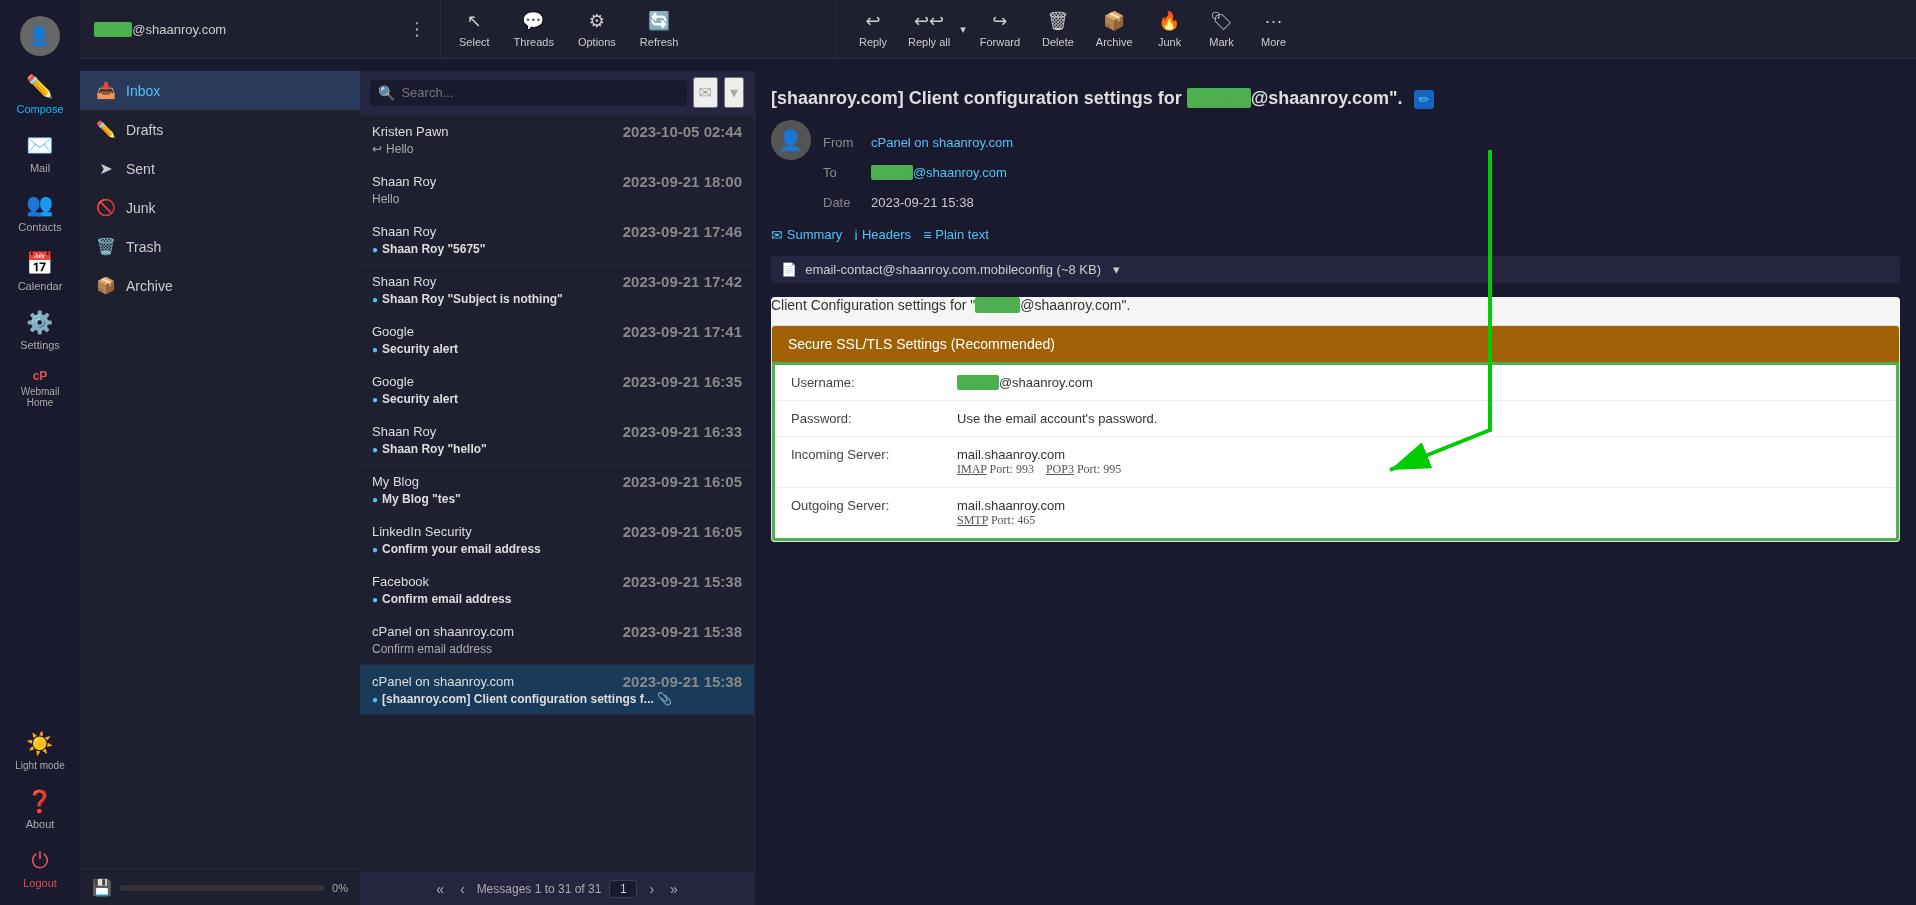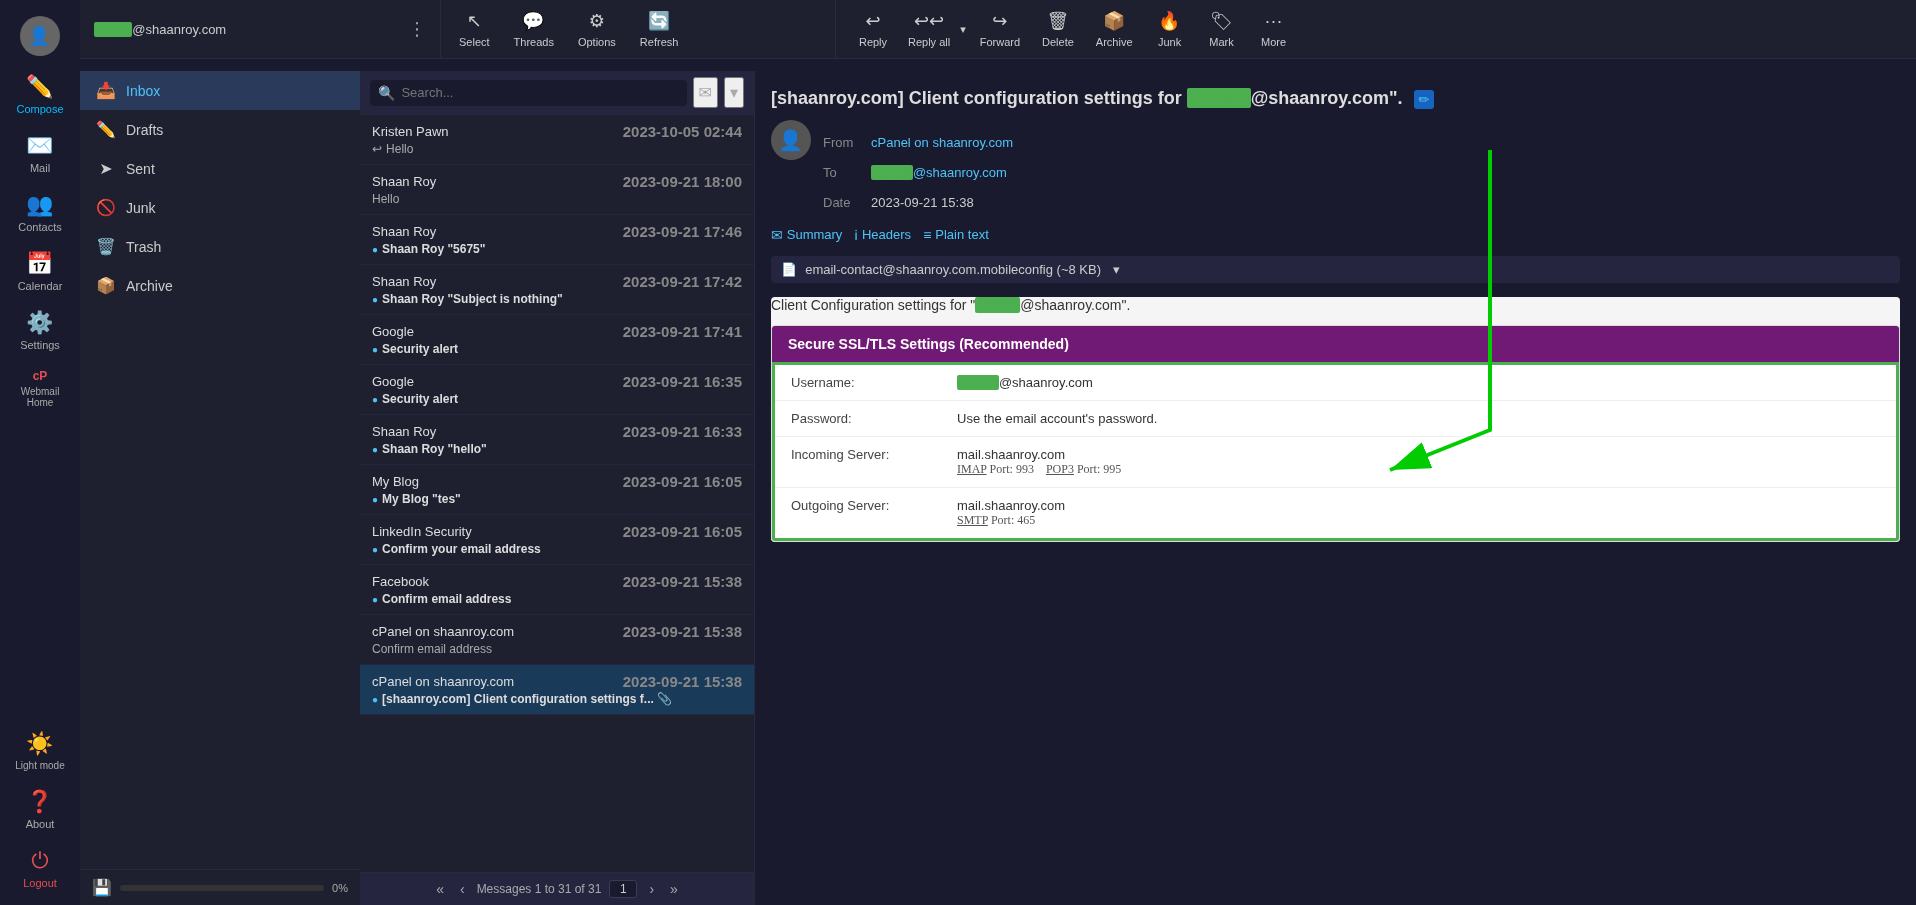--- a/index.html
+++ b/index.html
@@ -262,25 +262,25 @@
       border-radius: 4px;
       overflow: hidden;
     }
     .settings-card-title {
       font-size: 20px;
       font-weight: bold;
       color: #333;
       padding: 12px 16px;
     }
     .ssl-header {
-      background: #701a75;
+      background: #a16207;
       color: #fff;
       padding: 10px 16px;
       font-size: 14px;
-      font-weight: bold;
+      font-weight: normal;
     }
     .settings-table {
       border: 3px solid #4caf50;
       margin: 0;
     }
     .settings-row {
       display: flex;
       padding: 10px 16px;
       border-bottom: 1px solid #eee;
       align-items: flex-start;

